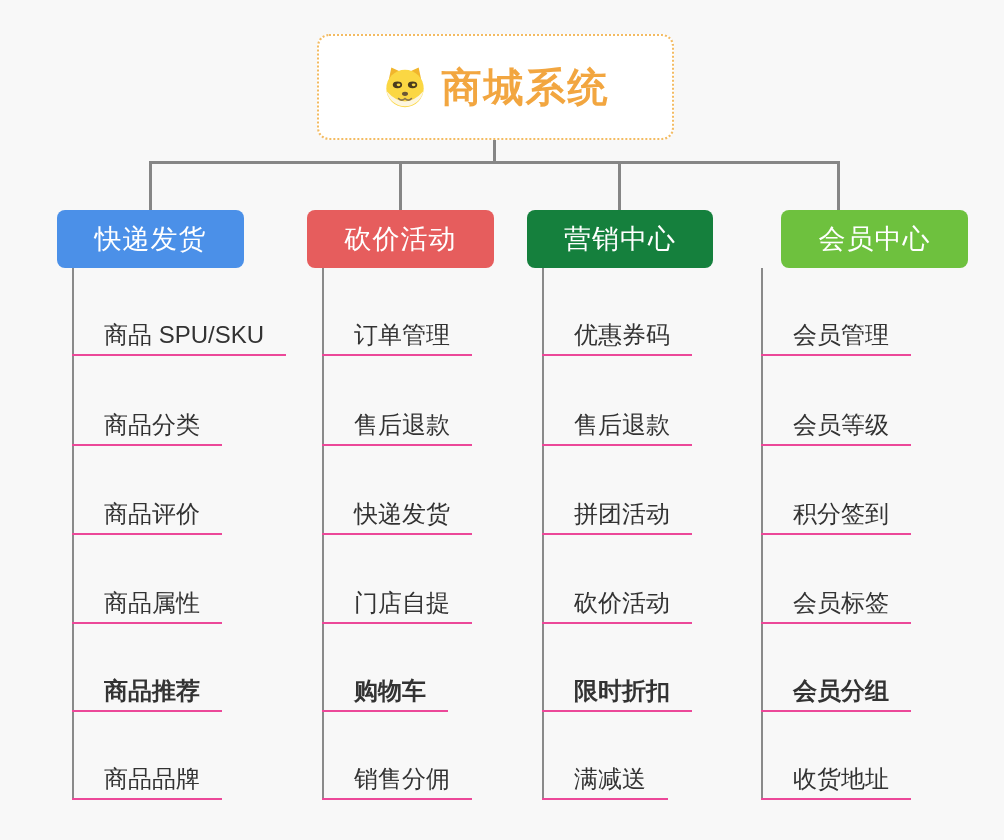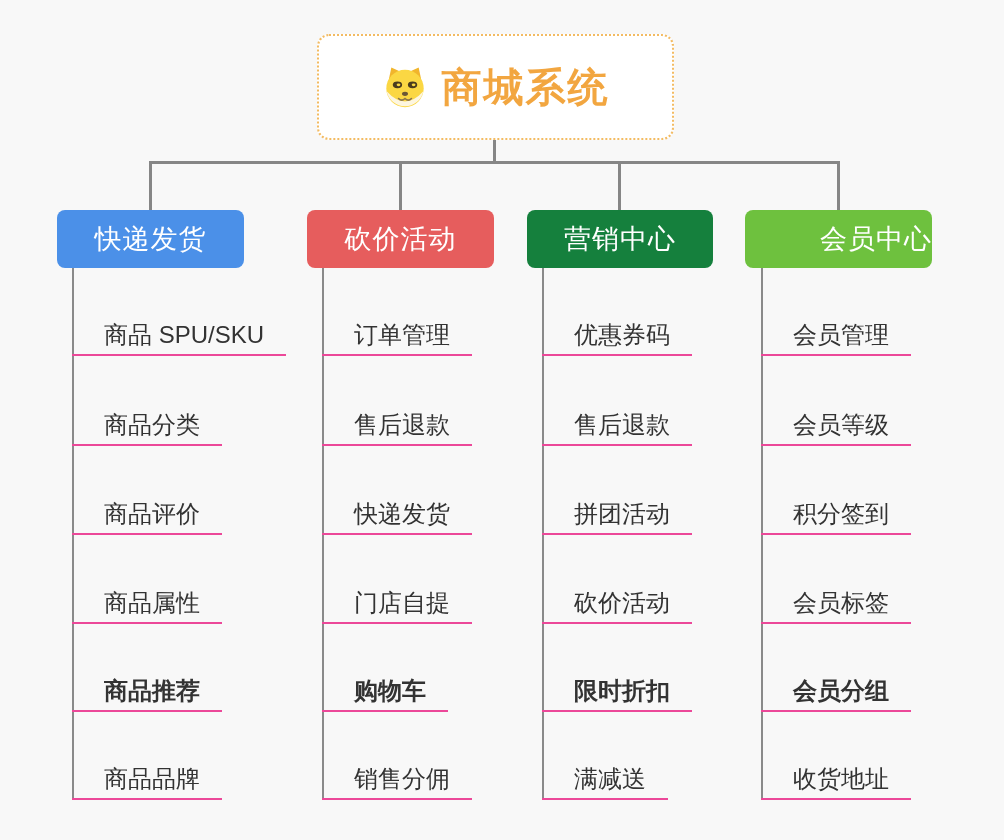--- a/index.html
+++ b/index.html
@@ -50,21 +50,21 @@
   .branch {
     position: absolute; top: 210px; height: 58px; width: 187px;
     border-radius: 8px;
     display: flex; align-items: center; justify-content: center;
     color: #ffffff; font-size: 27px; letter-spacing: 1px;
     white-space: nowrap; cursor: pointer;
   }
   .branch-1 { left: 57px;  background: #4b90e8; }
   .branch-2 { left: 307px; background: #e65d5d; }
   .branch-3 { left: 527px; width: 186px; background: #15803d; }
-  .branch-4 { left: 745px; background: #6ec13e; justify-content: flex-end; }
+  .branch-4 { left: 781px; background: #6ec13e; }
 
   
   .item {
     position: absolute;
     box-sizing: content-box;
     width: fit-content;
     padding: 0 22px 4px 32px;
     border-bottom: 2px solid #ec4899;
     font-size: 24px; line-height: 30px; color: #333333;
     white-space: nowrap; cursor: pointer;

